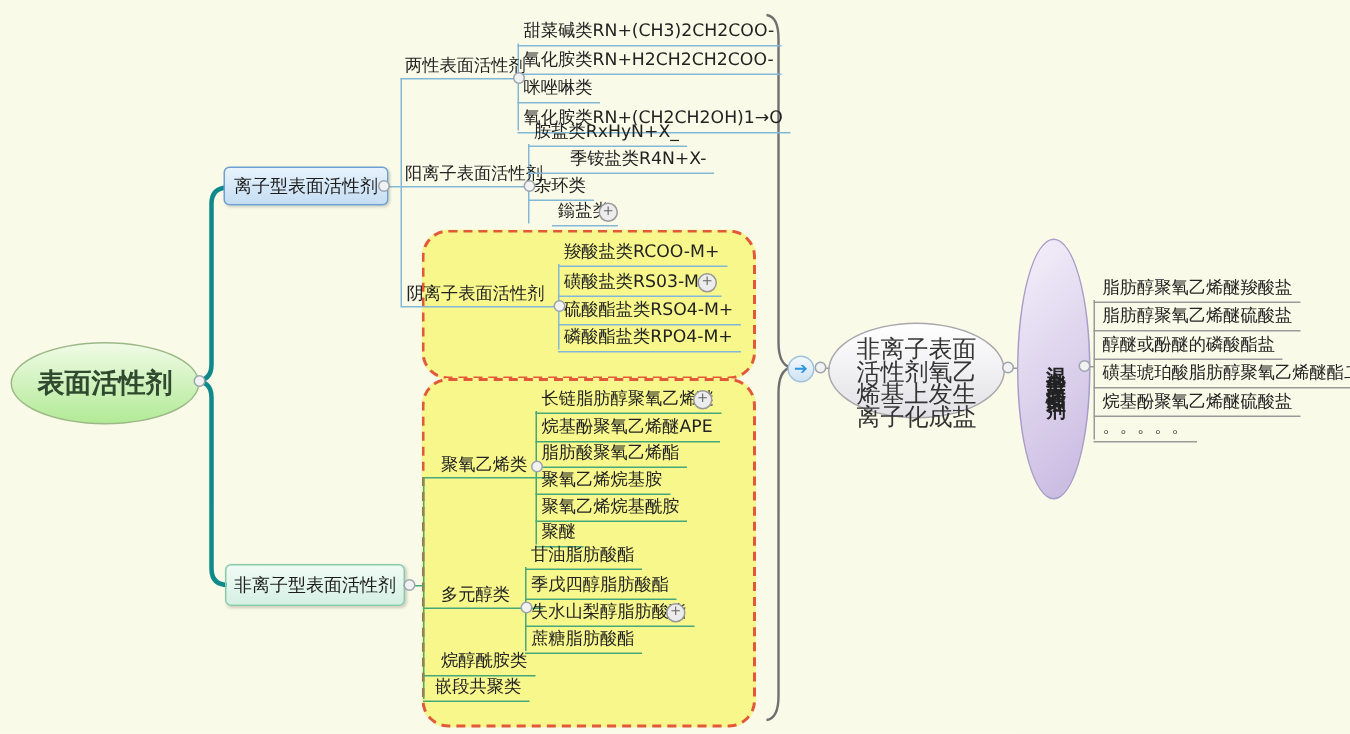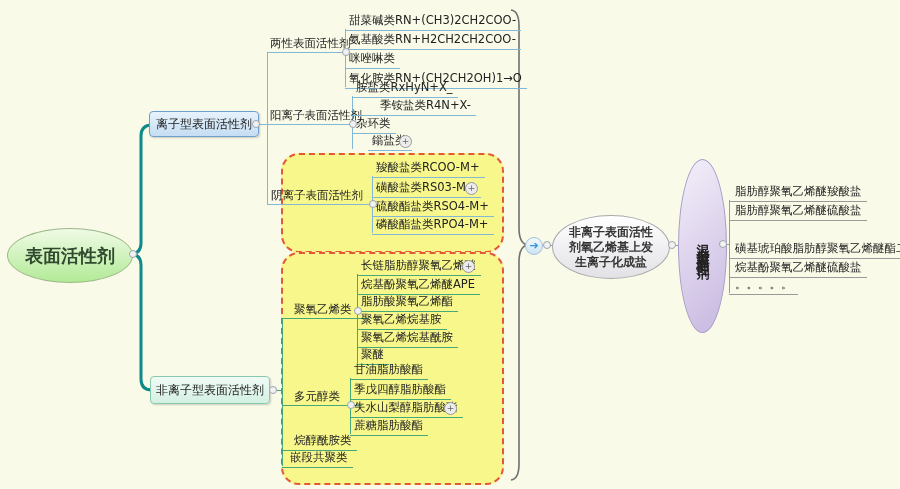--- a/index.html
+++ b/index.html
@@ -20,21 +20,21 @@
         white-space:nowrap;border-bottom:1px solid #82b7d6;}
   .glabel.green{border-bottom-color:#46a878;}
   .box{position:absolute;z-index:3;border-radius:4px;font-size:12px;color:#1c1c1c;text-align:center;
        border:1px solid;box-shadow:1px 1px 2px rgba(0,0,0,.18);}
   .box.ionic{background:linear-gradient(#e7f3fc,#c5ddf3);border-color:#6f9fd0;}
   .box.nonionic{background:linear-gradient(#f0fbf6,#d5f0e3);border-color:#86ccac;}
   .ellipse{position:absolute;z-index:3;border-radius:50%;border:1px solid;}
   .root-e{background:linear-gradient(#f0fbe6,#b2ea96);border-color:#9cb888;color:#2f4a2f;
           font-size:18px;font-weight:bold;text-align:center;}
   .sum-e{background:linear-gradient(#ffffff,#e2e2e6);border-color:#a8a8ac;color:#333;
-         font-size:12px;font-weight:700;line-height:15px;text-align:center;}
+         font-size:16px;font-weight:400;line-height:15px;text-align:center;}
   .mix-e{background:linear-gradient(135deg,#f4f0fa,#c7b7e0);border-color:#a89cc8;color:#222;}
   .mix-text{writing-mode:vertical-rl;text-orientation:upright;font-size:13px;font-weight:bold;
             letter-spacing:3px;margin:10px auto 0 auto;height:152px;display:block;text-align:center;}
   .dot{position:absolute;z-index:4;width:6px;height:6px;border-radius:50%;
        border:1px solid #9aa4ae;background:#f2f2f2;}
   .expand{position:absolute;z-index:4;width:11px;height:11px;border-radius:50%;border:1px solid #999;
           background:#ececec;font-size:9px;line-height:10px;text-align:center;color:#666;cursor:pointer;}
   .arrow-badge{position:absolute;z-index:4;width:16px;height:16px;border-radius:50%;
                background:linear-gradient(#f3f8fc,#cfe3f2);border:1px solid #9fc2dc;
                color:#2e96e0;font-size:11px;line-height:15px;text-align:center;font-weight:bold;}
@@ -64,21 +64,21 @@
   <div class="hline blue-l" style="left:257px;top:124px;width:10px;"></div>
   <div class="dot" style="left:252px;top:120px;"></div>
   <div class="vline blue-l" style="left:267px;top:52px;height:152px;"></div>
 
   <div class="glabel" style="left:267px;top:35px;width:78px;padding-left:3px;">
     <span>两性表面活性剂</span>
   </div>
   <div class="vline blue-l" style="left:345px;top:29px;height:58px;"></div>
   <div class="dot" style="left:342px;top:48px;"></div>
   <div class="leaf" style="left:345px;top:12px;">甜菜碱类RN+(CH3)2CH2COO-</div>
-  <div class="leaf" style="left:345px;top:31px;">氨基酸类RN+H2CH2CH2COO-</div>
+  <div class="leaf" style="left:345px;top:31px;">氧化胺类RN+H2CH2CH2COO-</div>
   <div class="leaf" style="left:345px;top:50px;">咪唑啉类</div>
   <div class="leaf" style="left:345px;top:70px;">氧化胺类RN+(CH2CH2OH)1→O</div>
 
   <div class="glabel" style="left:267px;top:107px;width:85px;padding-left:3px;">
     <span>阳离子表面活性剂</span>
   </div>
   <div class="vline blue-l" style="left:352px;top:96px;height:53px;"></div>
   <div class="dot" style="left:349px;top:120px;"></div>
   <div class="leaf" style="left:352px;top:79px;">胺盐类RxHyN+X_</div>
   <div class="leaf" style="left:352px;top:97px;padding-left:28px;">季铵盐类R4N+X-</div>
@@ -141,17 +141,18 @@
   <div class="dot" style="left:668px;top:241px;"></div>
 
   <div class="ellipse mix-e" style="left:678px;top:159px;width:47px;height:172px;">
     <span class="mix-text">混合型表面活性剂</span>
   </div>
   <div class="hline gray-l" style="left:725px;top:244px;width:5px;"></div>
   <div class="dot" style="left:719px;top:240px;"></div>
   <div class="vline gray-l" style="left:729px;top:200px;height:93px;"></div>
   <div class="leaf gray" style="left:729px;top:202px;padding-left:6px;">脂肪醇聚氧乙烯醚硫酸盐</div>
   <div class="leaf gray" style="left:729px;top:183px;padding-left:6px;">脂肪醇聚氧乙烯醚羧酸盐</div>
+  <div class="leaf gray" style="left:729px;top:221px;padding-left:6px;">醇醚或酚醚的磷酸酯盐</div>
   <div class="leaf gray" style="left:729px;top:240px;padding-left:6px;">磺基琥珀酸脂肪醇聚氧乙烯醚酯二钠</div>
   <div class="leaf gray" style="left:729px;top:259px;padding-left:6px;">烷基酚聚氧乙烯醚硫酸盐</div>
   <div class="leaf gray" style="left:729px;top:276px;padding-left:6px;">。。。。。</div>
 
 </div>
 
 </body></html>

